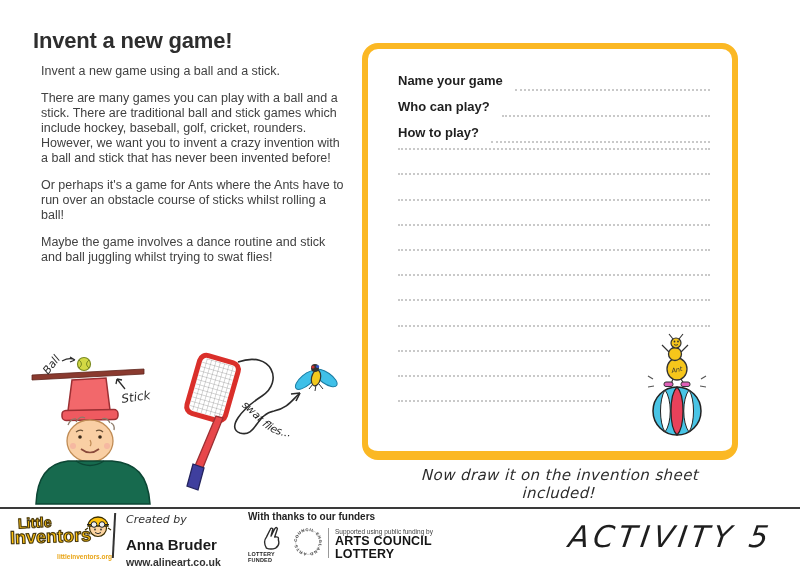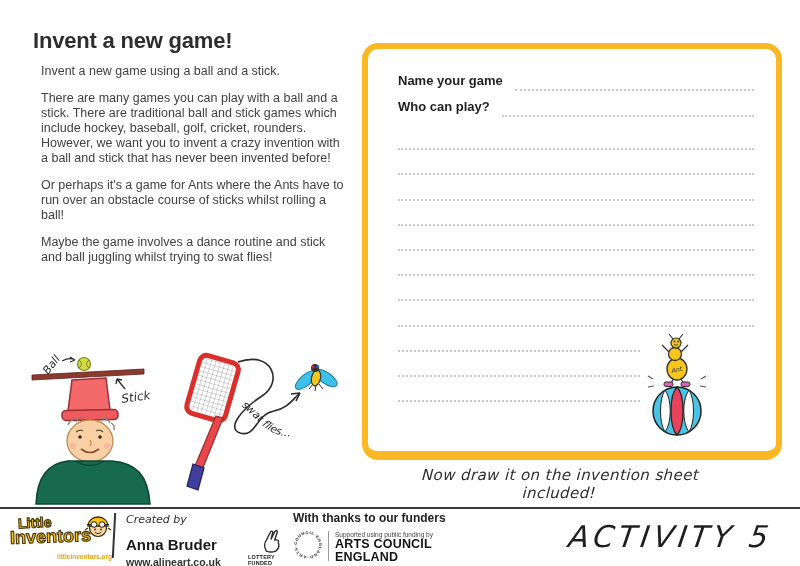--- a/index.html
+++ b/index.html
@@ -9,21 +9,21 @@
 
   
   .page-title { position:absolute; left:33px; top:28px; font-size:22px; font-weight:700;
                 color:#2e2e2e; letter-spacing:-0.2px; }
   .text-col { position:absolute; left:33px; top:64px; width:322px; }
   .text-col p { font-size:12.5px; line-height:15px; margin:0 8px 12px; color:#414141; }
 
   .hand { font-family:"DejaVu Sans", sans-serif; font-style:italic; color:#2d2d2d; }
 
   
-  .invention-box { position:absolute; left:362px; top:43px; width:420px; height:417px;
+  .invention-box { position:absolute; left:362px; top:43px; width:376px; height:417px;
                    border:6px solid #FBB824; border-bottom-width:9px; border-radius:16px; }
   .fields { position:absolute; left:30px; right:22px; top:16px; }
   .field-row { display:flex; align-items:flex-end; height:26px; }
   .field-label { font-size:13px; font-weight:700; color:#1f1f1f; padding-bottom:3px; }
   .field-line { flex:1; margin-left:12px; border-bottom:2px dotted #c9c9c9; height:18px; }
   .write-lines { position:absolute; left:30px; right:22px; top:76px; }
   .wline { height:25.2px; border-bottom:2px dotted #c9c9c9; }
   .wline.short { width:68%; }
   .ant-illustration { position:absolute; left:277px; top:284px; }
 
@@ -44,21 +44,21 @@
 
   .footer-divider { position:absolute; left:113px; top:4px; width:2px; height:45px;
                     background:#333; transform:skewX(-3deg); }
 
   .created { position:absolute; left:126px; top:4px; }
   .created-by { font-size:11px; }
   .author { font-size:15px; font-weight:700; color:#1a1a1a; margin-top:10px; }
   .site { font-size:10.5px; font-weight:700; color:#333; margin-top:3px; }
 
   .funders { position:absolute; left:248px; top:2px; }
-  .funders-heading { font-size:12px; font-weight:700; color:#222;margin-left:45px; }
+  .funders-heading { font-size:10px; font-weight:700; color:#222; }
   .funder-logos { display:flex; align-items:center; margin-top:4px; }
   .lottery { display:flex; flex-direction:column; align-items:center; width:46px; }
   .lottery-label { font-size:5.5px; font-weight:700; color:#222; margin-top:1px; letter-spacing:0.2px; }
   .ace-roundel { margin:0 4px 6px 0; }
   .ace-sep { width:1px; height:30px; background:#999; margin:0 6px 4px 2px; }
   .ace-text { margin-bottom:0; }
   .funding-note { font-size:6.5px; color:#444; }
   .ace-line { font-size:12.5px; font-weight:700; color:#141414; line-height:1.05; letter-spacing:0.2px; }
 
   .activity { position:absolute; right:28px; top:10px; font-size:30px; color:#1e1e1e;
@@ -148,20 +148,24 @@
   </svg>
 
   <div class="invention-box">
     <div class="fields">
       <div class="field-row">
         <span class="field-label">Name your game</span>
         <span class="field-line"></span>
       </div>
       <div class="field-row">
         <span class="field-label">Who can play?</span>
+        <span class="field-line"></span>
+      </div>
+      <div class="field-row">
+        <span class="field-label">How to play?</span>
         <span class="field-line"></span>
       </div>
     </div>
     <div class="write-lines">
       <div class="wline"></div>
       <div class="wline"></div>
       <div class="wline"></div>
       <div class="wline"></div>
       <div class="wline"></div>
       <div class="wline"></div>
@@ -240,21 +244,21 @@
             </defs>
           <circle cx="14" cy="14" r="12.5" fill="none" stroke="#bbbbbb" stroke-width="0.6"></circle>
           <text font-size="4.2" fill="#444" font-weight="bold" letter-spacing="0.6">
             <textPath href="#rc" startOffset="2%">ARTS COUNCIL ENGLAND •</textPath>
           </text>
         </svg>
         <div class="ace-sep"></div>
         <div class="ace-text">
           <div class="funding-note">Supported using public funding by</div>
           <div class="ace-line">ARTS COUNCIL</div>
-          <div class="ace-line">ENGLAND</div>
+          <div class="ace-line">LOTTERY</div>
         </div>
       </div>
     </div>
 
     <div class="activity hand">ACTIVITY 5</div>
   </div>
 
 </div>
 
 </body></html>

